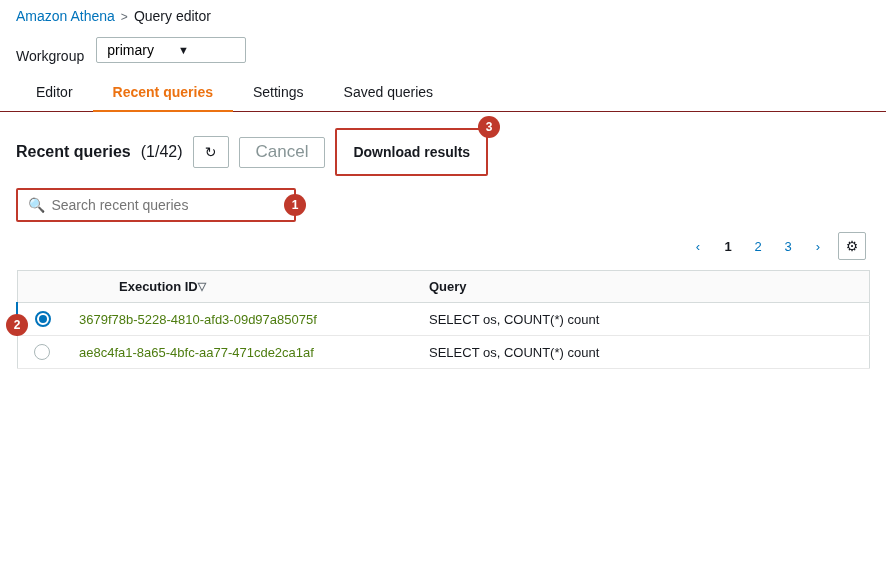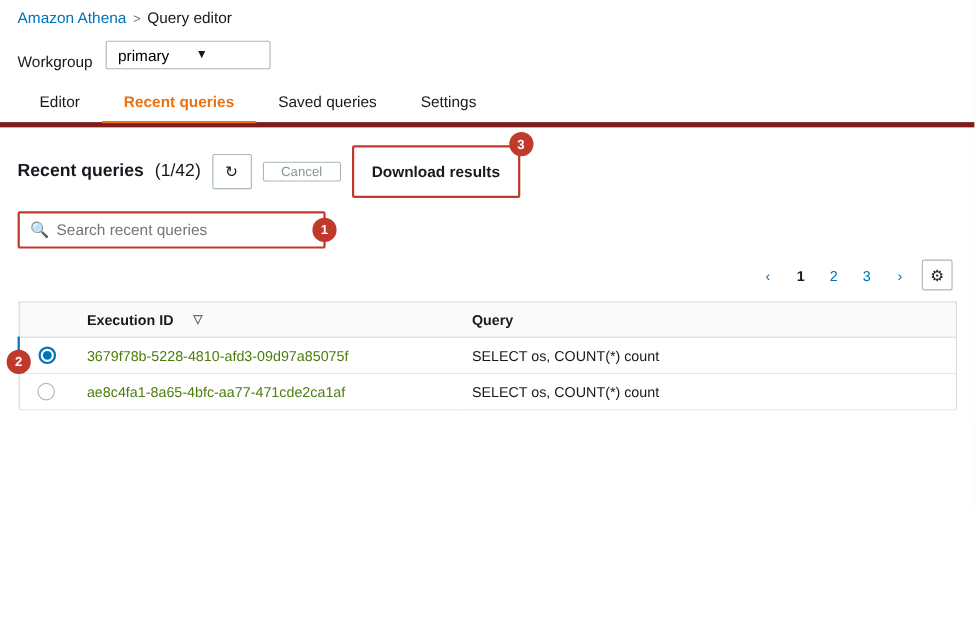--- a/index.html
+++ b/index.html
@@ -68,21 +68,21 @@
       color: #000000;
     }
     .workgroup-select-arrow {
       font-size: 11px;
       color: #16191f;
     }
 
     
     .tabs {
       display: flex;
-      border-bottom: 5px solid #7f1d1d;
+      border-bottom: 1px solid #7f1d1d;
       padding: 0 16px;
     }
     .tab {
       padding: 10px 20px;
       cursor: pointer;
       font-size: 14px;
       color: #16191f;
       border-bottom: 2px solid transparent;
       margin-bottom: -1px;
       font-weight: 500;
@@ -134,23 +134,23 @@
 
     .cancel-btn {
       display: flex;
       align-items: center;
       justify-content: center;
       border: 1px solid #aab7b8;
       border-radius: 2px;
       padding: 5px 16px;
       background: #fff;
       cursor: pointer;
-      font-size: 12px;
+      font-size: 17px;
       color: #879596;
-      height: 18px;
+      height: 31px;
     }
 
     .download-btn {
       display: flex;
       align-items: center;
       justify-content: center;
       border: 2px solid #c0392b;
       border-radius: 2px;
       padding: 22px 16px;
       background: #fff;
@@ -286,21 +286,22 @@
       vertical-align: middle;
     }
 
     .col-select { width: 50px; text-align: center; }
     .col-id { width: 350px; }
     .col-query { flex: 1; }
 
     .th-with-icon {
       display: flex;
       align-items: center;
-      gap: 18px;
+      gap: 0;
+      margin-left: 40px;
     }
     .sort-icon {
       color: #687078;
       font-size: 11px;
     }
 
     .link-text {
       color: #4d7c0f;
       cursor: pointer;
       text-decoration: none;
@@ -363,22 +364,22 @@
     <span class="workgroup-label">Workgroup</span>
     <div class="workgroup-select">
       <span class="workgroup-select-text">primary</span>
       <span class="workgroup-select-arrow">▼</span>
     </div>
   </div>
 
   <div class="tabs">
     <div class="tab">Editor</div>
     <div class="tab active">Recent queries</div>
+    <div class="tab">Settings</div>
     <div class="tab">Saved queries</div>
-    <div class="tab">Settings</div>
   </div>
 
   <div class="content-area">
 
     <div class="section-header">
       <span class="section-title">Recent queries</span>
       <span class="section-count">(1/42)</span>
       <button class="refresh-btn">↻</button>
       <button class="cancel-btn">Cancel</button>
       <div style="position:relative; display:inline-flex;">

